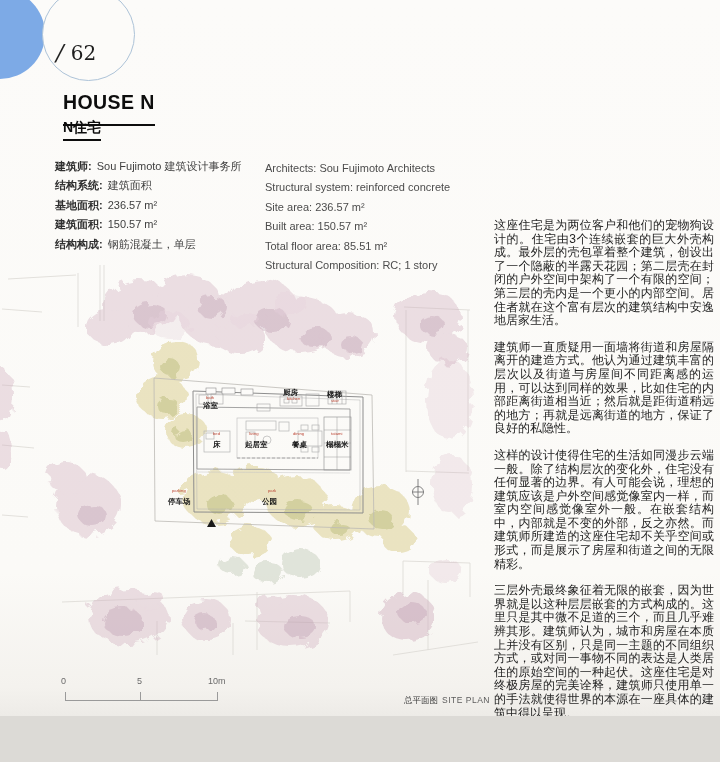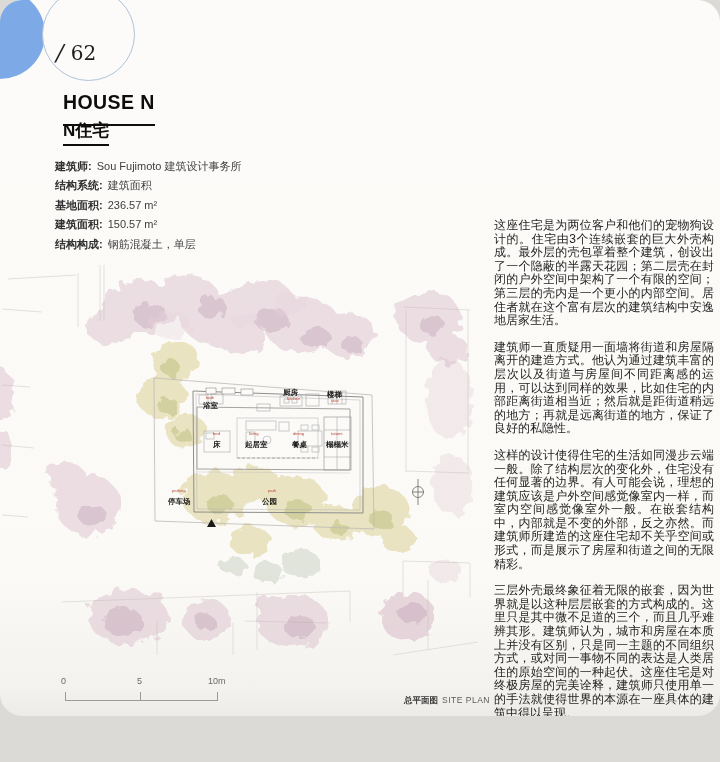--- a/index.html
+++ b/index.html
@@ -1,29 +1,29 @@
 <!DOCTYPE html>
 <html><head>
 <meta charset="utf-8">
 <style>
   html,body{margin:0;padding:0;background:#dcdad6;}
   .page{position:relative;width:720px;height:716px;overflow:hidden;
         background:linear-gradient(180deg,#fcfbf9 0%,#fbfaf7 80%,#f4f2ee 96%,#edebe7 100%);
-        font-family:"Liberation Sans",sans-serif;border-radius:22px;}
+        font-family:"Liberation Sans",sans-serif;}
   
   .blue-circle{position:absolute;left:-45px;top:-11px;width:90px;height:90px;border-radius:50%;background:#7daae6;}
   .page-circle{position:absolute;left:42px;top:-12px;width:93px;height:93px;border-radius:50%;
                background:#fcfbf9;border:1px solid #adc3d8;box-sizing:border-box;}
   .pc-text{position:absolute;left:13px;top:50px;font-family:"DejaVu Serif","Liberation Serif",serif;
            font-size:20px;color:#1d1d1d;white-space:nowrap;}
   .pc-text .slash{font-style:italic;font-size:23px;margin-right:7px;color:#222;}
   
   .title-en{position:absolute;left:63px;top:91px;font-size:19.5px;font-weight:700;letter-spacing:.4px;
             color:#0d0d0d;border-bottom:2.5px solid #0d0d0d;padding-bottom:10px;}
-  .title-zh{position:absolute;left:63px;top:119px;font-size:17px;font-weight:700;color:#0d0d0d;
+  .title-zh{position:absolute;left:63px;top:119px;font-size:14px;font-weight:700;color:#0d0d0d;
             border-bottom:2.5px solid #0d0d0d;padding-bottom:2px;}
   
   .info-zh{position:absolute;left:55px;top:157px;font-size:11px;line-height:19.4px;white-space:nowrap;}
   .info-zh .lab{font-weight:700;color:#303030;}
   .info-zh .val{font-weight:400;color:#3e3e3e;margin-left:5px;}
   .info-en{position:absolute;left:265px;top:159px;font-size:11px;line-height:19.4px;color:#4c4c4c;white-space:nowrap;}
   
   .body-col{position:absolute;left:494px;top:219px;width:220px;font-size:12px;line-height:13.6px;
             text-align:justify;color:#242424;}
   .body-col p{margin:0 0 13px 0;}
@@ -32,21 +32,21 @@
   .lz{font-family:"Liberation Sans",sans-serif;font-size:7.5px;font-weight:700;fill:#1b1b1b;}
   .le{font-family:"Liberation Sans",sans-serif;font-size:4.2px;font-weight:400;fill:#bb4433;}
   
   .scale-num{position:absolute;top:676px;font-size:9px;color:#6a6a6a;}
   .sn0{left:61px;} .sn5{left:137px;} .sn10{left:208px;}
   .scale-bar{position:absolute;left:65px;top:692px;width:153px;height:8px;border-bottom:1px solid #9a9a9a;}
   .scale-bar .tick{position:absolute;bottom:0;width:1px;height:8px;background:#9a9a9a;}
   .t0{left:0;} .t5{left:75px;} .t10{left:152px;}
   
   .caption{position:absolute;left:404px;top:695px;font-size:8.5px;white-space:nowrap;}
-  .cap-zh{color:#3a3a3a;font-weight:700;margin-right:4px;}
+  .cap-zh{color:#3a3a3a;font-weight:400;margin-right:4px;}
   .cap-en{color:#5c5c5c;letter-spacing:.5px;}
 </style>
 </head>
 <body>
 
 <div class="page">
 
   <div class="blue-circle"></div>
   <div class="page-circle">
     <div class="pc-text"><span class="slash">/</span><span class="num">62</span></div>
@@ -56,20 +56,28 @@
   <div class="title-zh">N住宅</div>
 
   <div class="info-zh">
     <div><span class="lab">建筑师:</span><span class="val">Sou Fujimoto 建筑设计事务所</span></div>
     <div><span class="lab">结构系统:</span><span class="val">建筑面积</span></div>
     <div><span class="lab">基地面积:</span><span class="val">236.57 m²</span></div>
     <div><span class="lab">建筑面积:</span><span class="val">150.57 m²</span></div>
     <div><span class="lab">结构构成:</span><span class="val">钢筋混凝土，单层</span></div>
   </div>
 
+  <div class="info-en">
+    <div>Architects: Sou Fujimoto Architects</div>
+    <div>Structural system: reinforced concrete</div>
+    <div>Site area: 236.57 m²</div>
+    <div>Built area: 150.57 m²</div>
+    <div>Total floor area: 85.51 m²</div>
+    <div>Structural Composition: RC; 1 story</div>
+  </div>
 
   <svg class="plan" viewBox="0 0 490 475">
     <defs>
       <filter id="wc" x="-40%" y="-40%" width="180%" height="180%">
         <feTurbulence type="fractalNoise" baseFrequency="0.09" numOctaves="2" seed="8" result="n"></feTurbulence>
         <feDisplacementMap in="SourceGraphic" in2="n" scale="14"></feDisplacementMap>
       </filter>
     </defs>
 
     <g stroke="#dcd9d4" stroke-width="0.8" fill="none">

